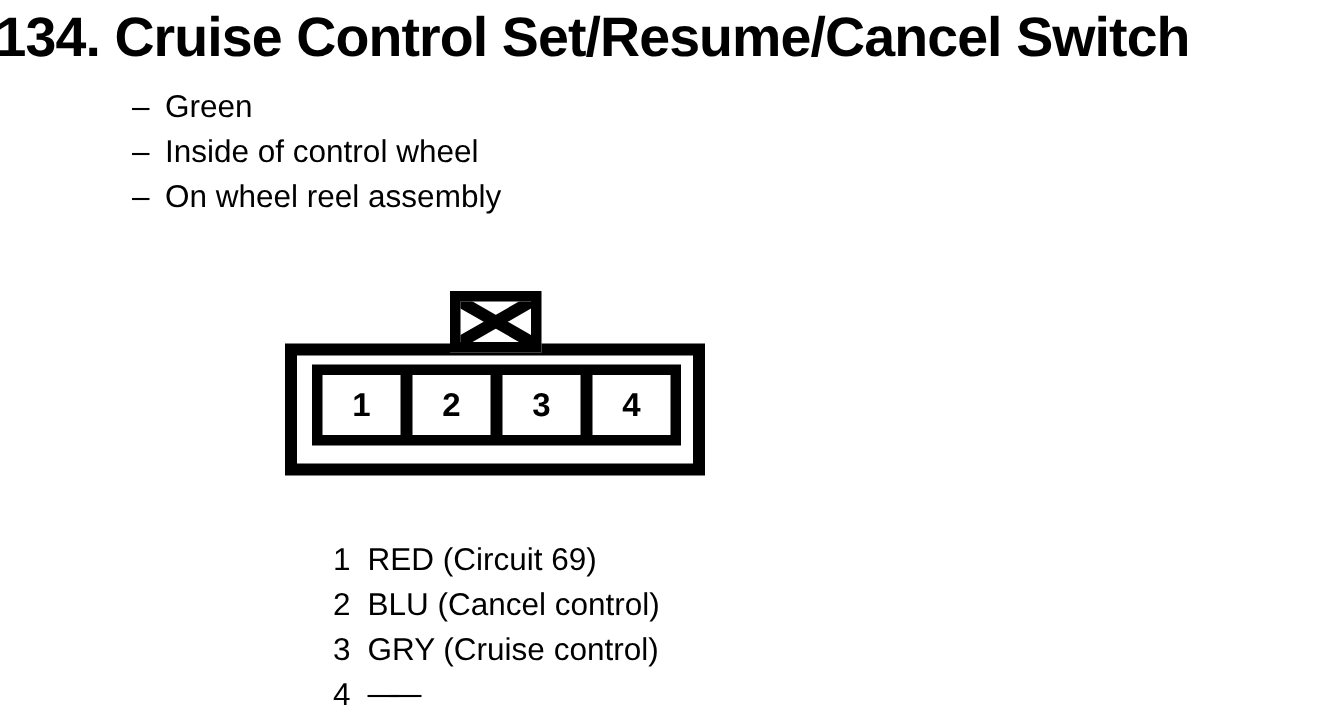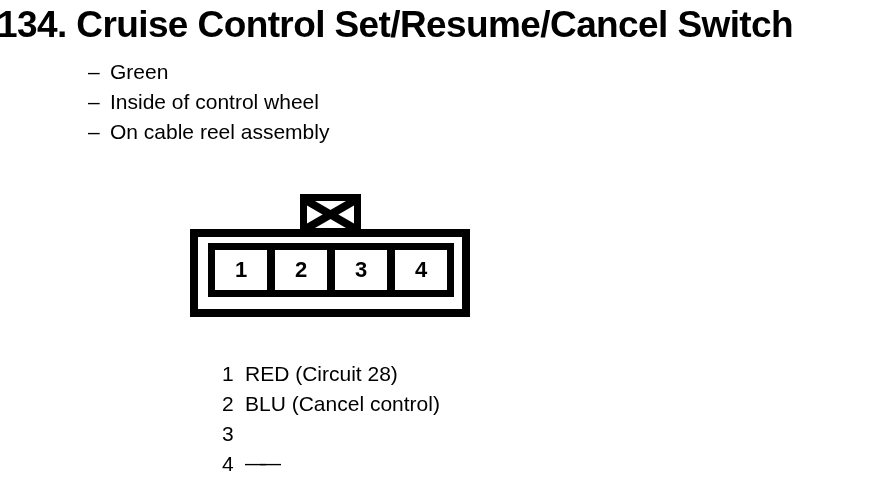--- a/index.html
+++ b/index.html
@@ -71,21 +71,21 @@
   <div class="title">134. Cruise Control Set/Resume/Cancel Switch</div>
 
   <div class="notes">
     <div class="note">
       <span class="dash">–</span><span>Green</span>
     </div>
     <div class="note">
       <span class="dash">–</span><span>Inside of control wheel</span>
     </div>
     <div class="note">
-      <span class="dash">–</span><span>On cable reel assembly</span>
+      <span class="dash">–</span><span>On wheel reel assembly</span>
     </div>
   </div>
 
   <div class="diagram">
     <div class="key-tab">
       <svg viewBox="0 0 47 27" preserveAspectRatio="none">
         <line x1="0" y1="0" x2="47" y2="27" stroke="#000" stroke-width="8"></line>
         <line x1="47" y1="0" x2="0" y2="27" stroke="#000" stroke-width="8"></line>
       </svg>
     </div>
@@ -95,28 +95,29 @@
         <div class="pin-cell">2</div>
         <div class="pin-cell">3</div>
         <div class="pin-cell">4</div>
       </div>
     </div>
   </div>
 
   <div class="pinlist">
     <div class="legend-row">
       <span class="pin-num">1</span>
-      <span class="pin-desc">RED (Circuit 28)</span>
+      <span class="pin-desc">RED (Circuit 69)</span>
     </div>
     <div class="legend-row">
       <span class="pin-num">2</span>
       <span class="pin-desc">BLU (Cancel control)</span>
     </div>
     <div class="legend-row">
       <span class="pin-num">3</span>
+      <span class="pin-desc">GRY (Cruise control)</span>
     </div>
     <div class="legend-row">
       <span class="pin-num">4</span>
       <span class="pin-desc pin-dash">——</span>
     </div>
   </div>
 
 </div>
 
 </body></html>

